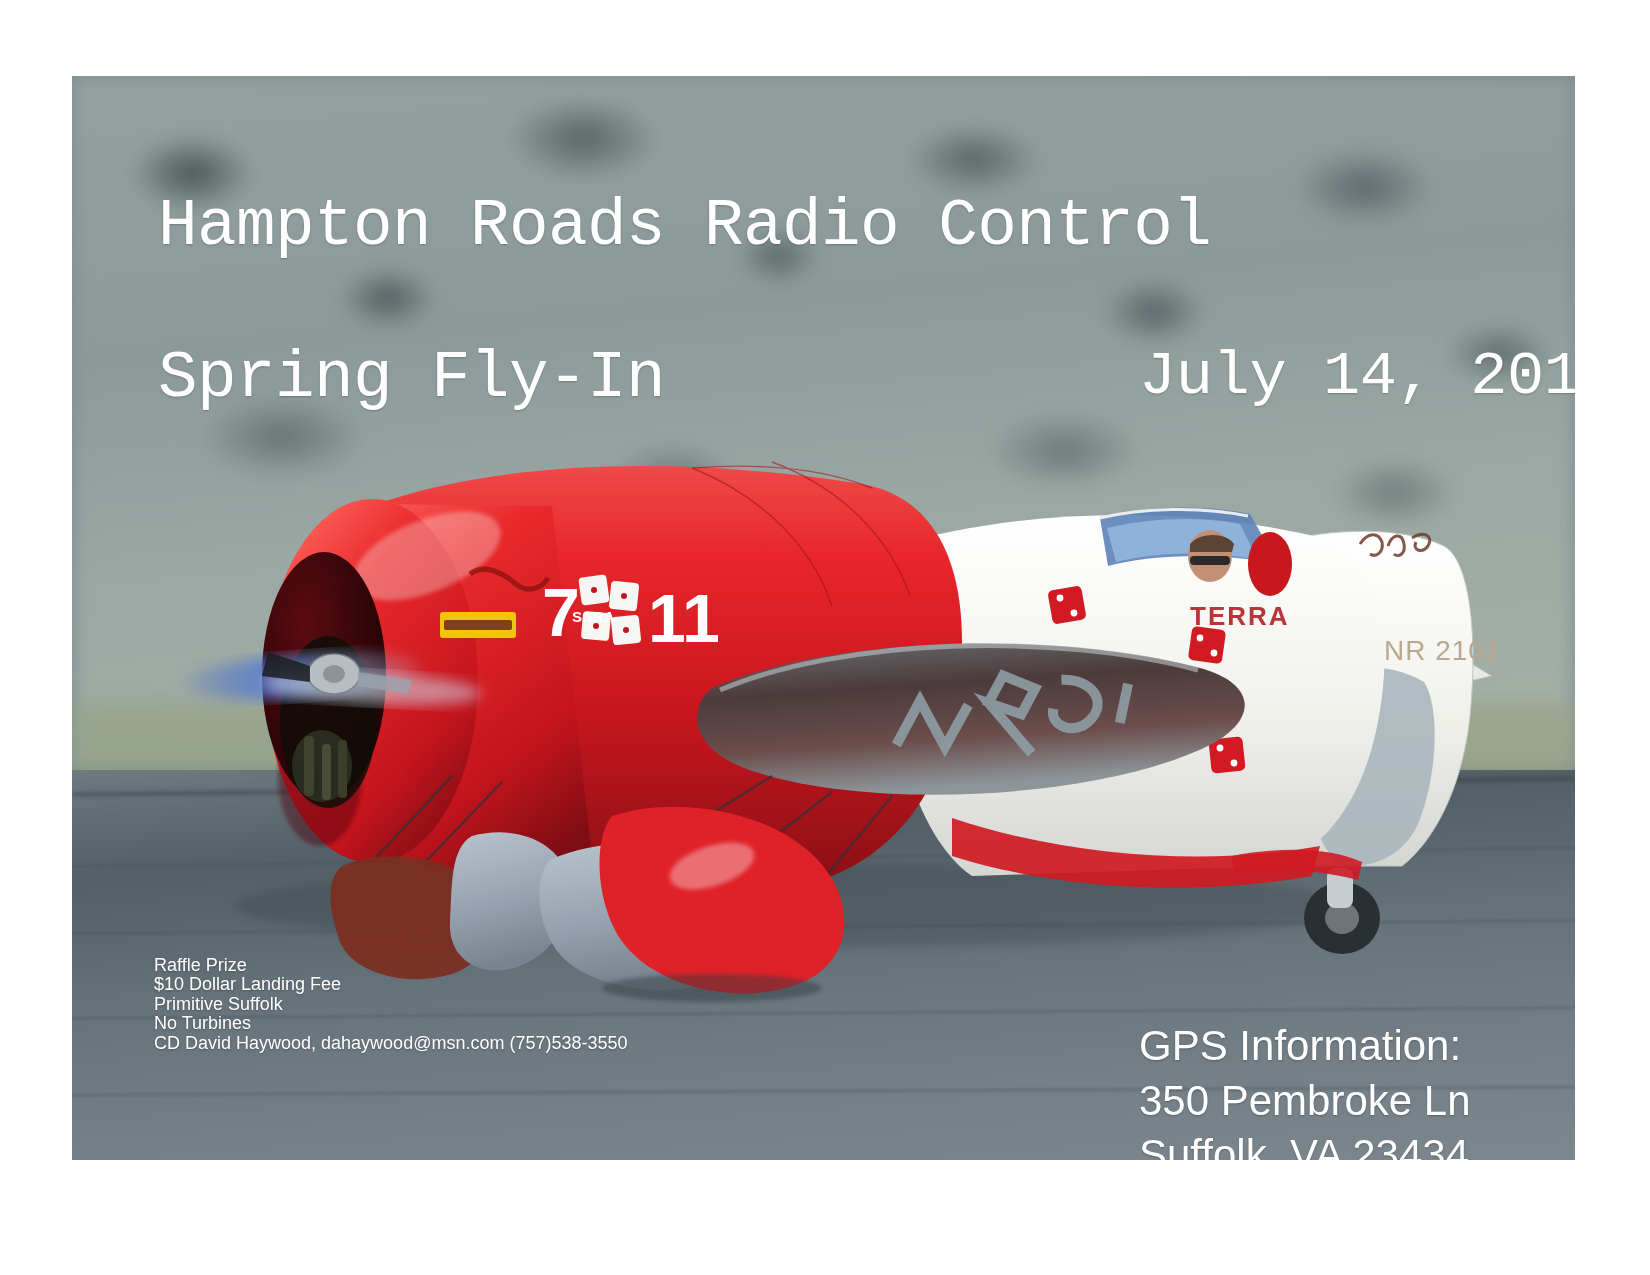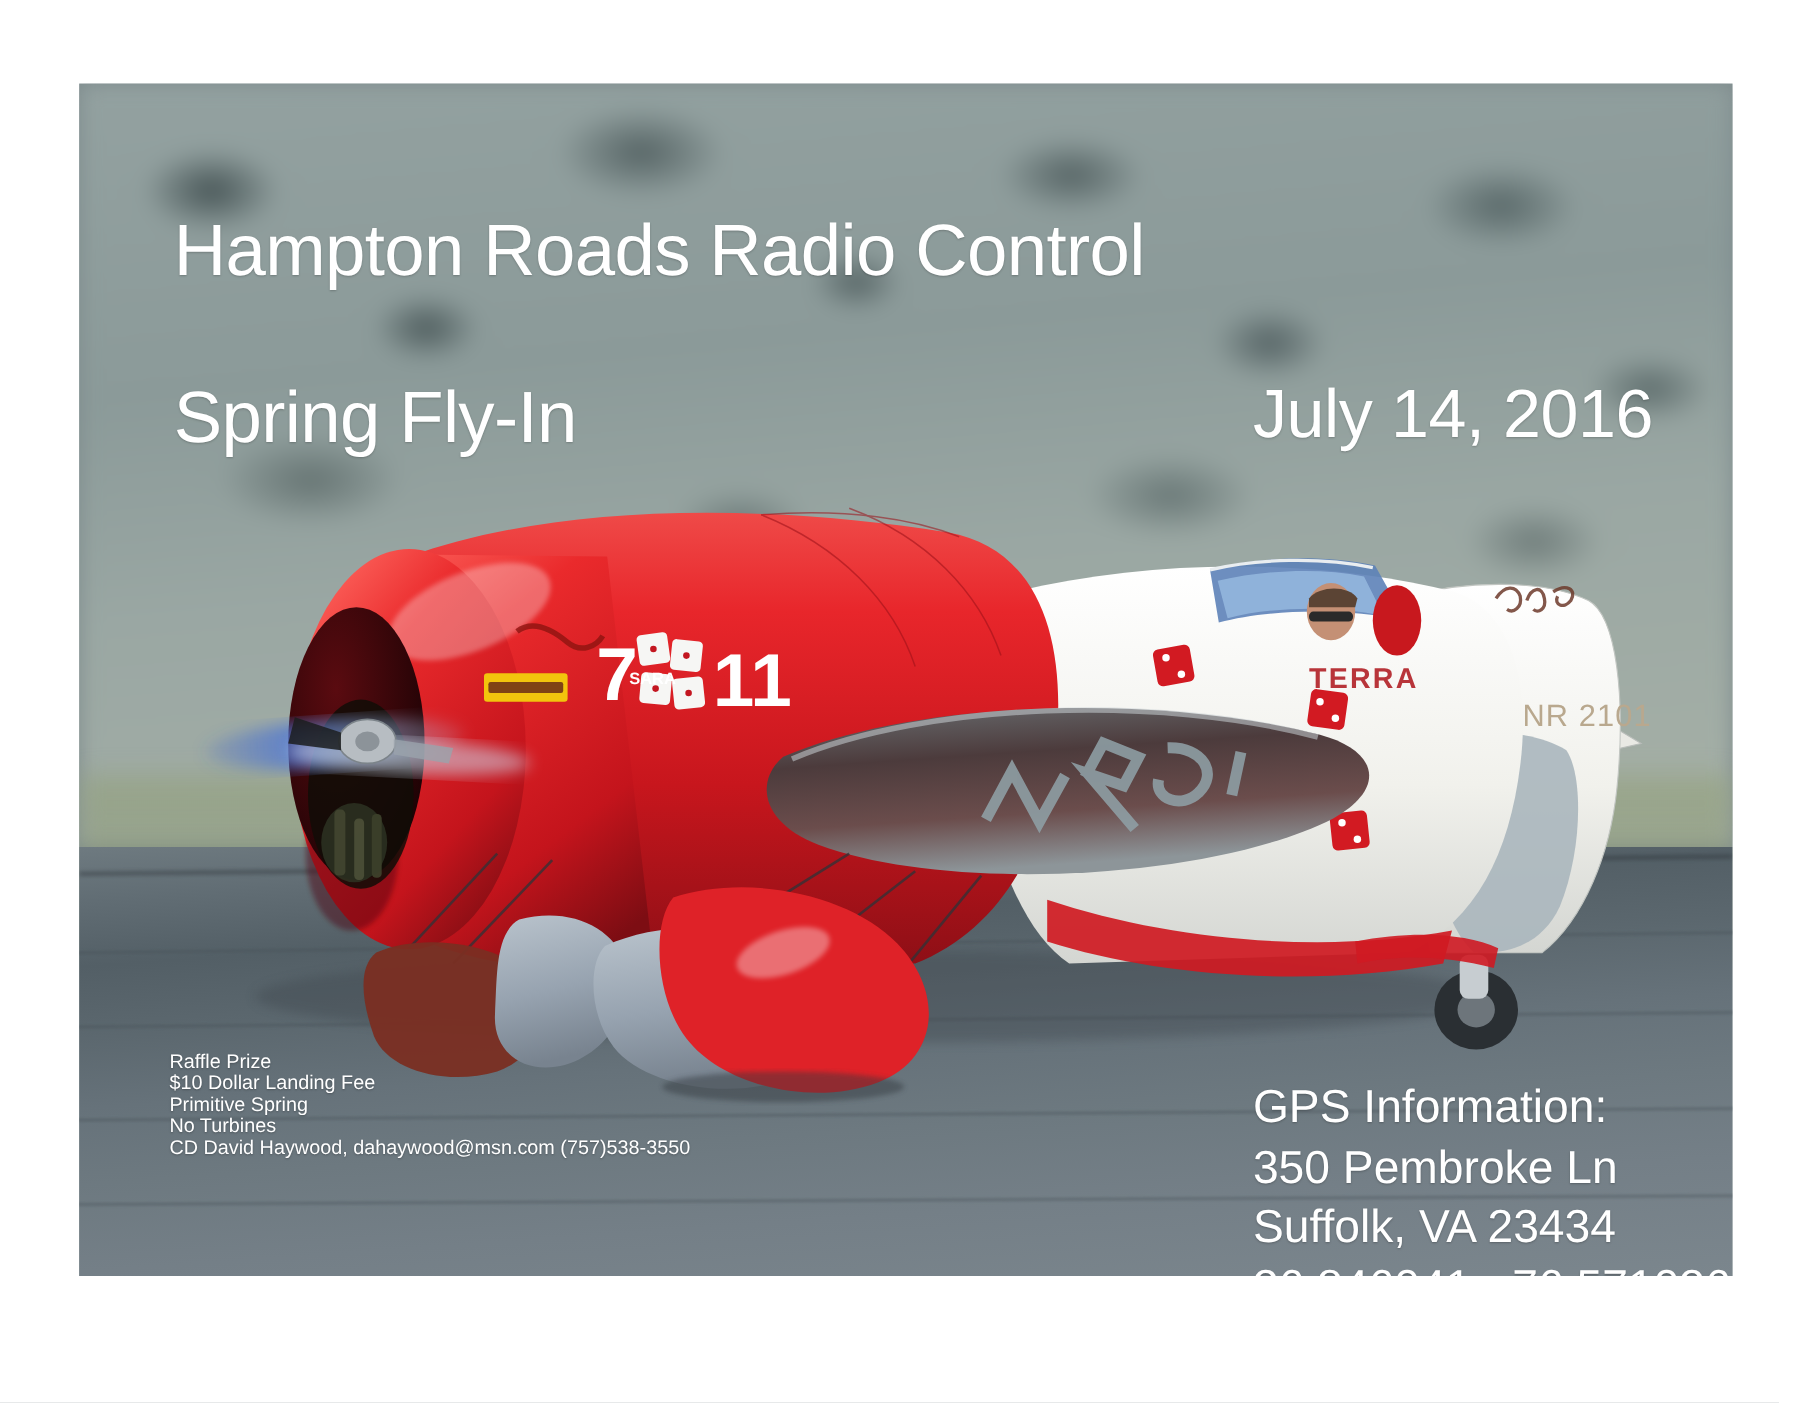--- a/index.html
+++ b/index.html
@@ -104,21 +104,21 @@
     position: absolute;
     left: 0; top: 0;
     width: 100%; height: 100%;
     pointer-events: none;
   }
 
   
   .ovl {
     position: absolute;
     color: #ffffff;
-    font-family: Liberation Sans, sans-serif;
+    font-family: Liberation Mono, monospace;
     font-weight: 400;
     line-height: 1.0;
     white-space: nowrap;
     text-shadow: 0 1px 2px rgba(0,0,0,.22);
   }
   #title-line1 {
     left: 86px;
     top: 118px;
     font-size: 66px;
     letter-spacing: -0.6px;
@@ -146,21 +146,21 @@
     line-height: 1.08;
     text-shadow: 0 1px 2px rgba(0,0,0,.28);
     white-space: nowrap;
   }
   #details .row { display: block; }
   #details .spaced { margin-top: 20px; }
 
   #gps {
     position: absolute;
     left: 1067px;
-    top: 903px;
+    top: 943px;
     font-family: "Liberation Sans", sans-serif;
     color: #ffffff;
     font-size: 42px;
     line-height: 1.30;
     text-shadow: 0 1px 2px rgba(0,0,0,.25);
     white-space: nowrap;
   }
   #gps .row { display: block; }
 </style>
 </head>
@@ -386,21 +386,21 @@
 
     <div class="ovl" id="title-line1">Hampton Roads Radio Control</div>
 
     <div class="ovl" id="title-line2">Spring Fly-In</div>
 
     <div class="ovl" id="event-date">July 14, 2016</div>
 
     <div id="details">
       <span class="row">Raffle Prize</span>
       <span class="row">$10 Dollar Landing Fee</span>
-      <span class="row">Primitive Spring</span>
+      <span class="row">Primitive Suffolk</span>
       <span class="row">No Turbines</span>
       <span class="row">CD David Haywood, dahaywood@msn.com (757)538-3550</span>
     </div>
 
     <div id="gps">
       <span class="row">GPS Information:</span>
       <span class="row">350 Pembroke Ln</span>
       <span class="row">Suffolk, VA 23434</span>
       <span class="row">36.846041, -76.571036</span>
     </div>

